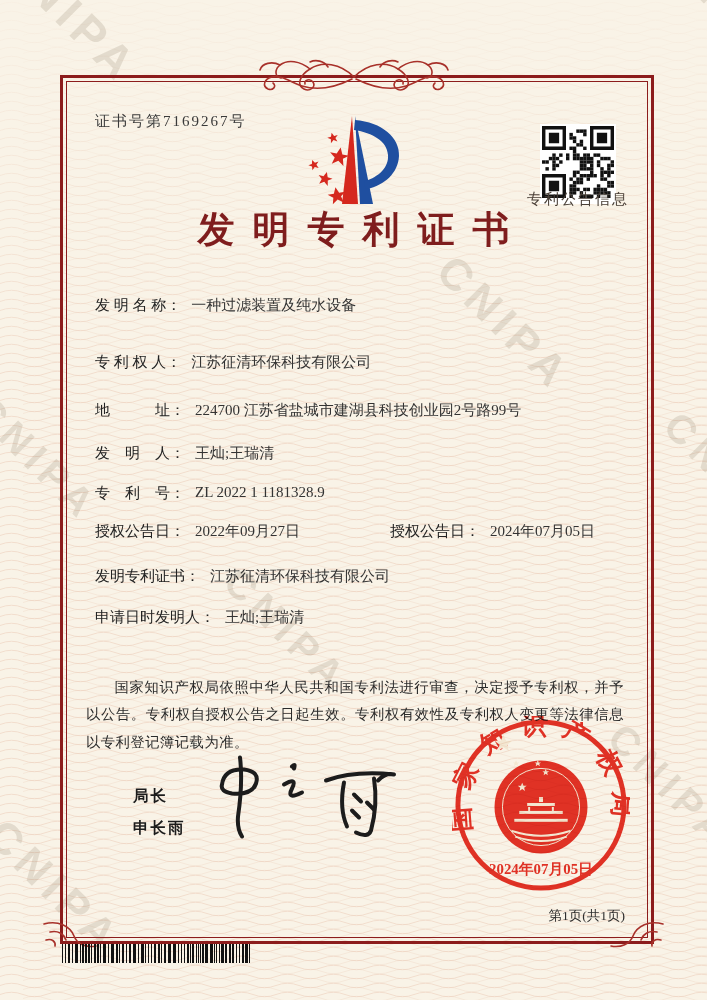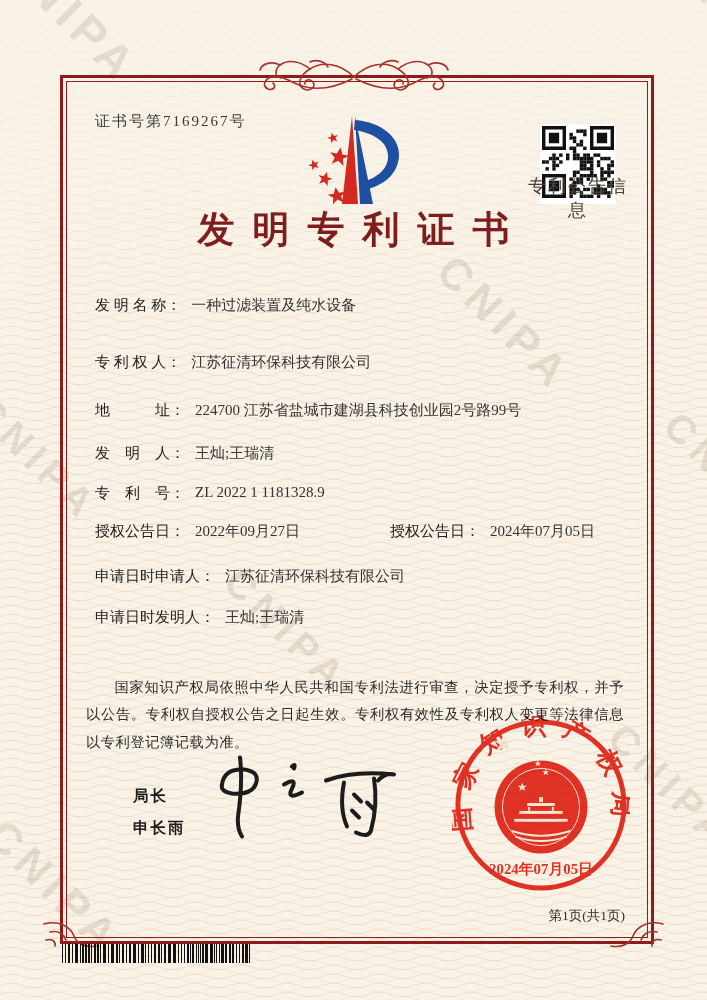--- a/index.html
+++ b/index.html
@@ -20,21 +20,21 @@
   .frame{
     position:absolute;left:60px;top:75px;width:588px;height:863px;z-index:2;
     border:3px solid #8c1c1c;outline:1px solid #8c1c1c;outline-offset:-7px;
   }
   .ornament-top{position:absolute;left:244px;top:53px;z-index:3;}
   .ornament-bl{position:absolute;left:40px;top:918px;z-index:3;}
   .ornament-br{position:absolute;left:607px;top:918px;z-index:3;transform:scaleX(-1);}
   .cert-no{position:absolute;left:95px;top:112px;z-index:4;font-size:15px;letter-spacing:2px;color:#3a3a3a;}
   .logo{position:absolute;left:296px;top:108px;z-index:4;}
   .qr-box{position:absolute;left:540px;top:124px;z-index:4;background:#fff;padding:2px;}
-  .qr-caption{position:absolute;left:524px;top:174px;width:108px;z-index:4;font-size:18px;letter-spacing:2px;color:#4a4038;text-align:center;}
+  .qr-caption{position:absolute;left:524px;top:190px;width:108px;z-index:4;font-size:15px;letter-spacing:2px;color:#4a4038;text-align:center;}
   .title{
     position:absolute;left:0;top:205px;width:707px;z-index:4;text-align:center;
     font-size:37px;font-weight:700;letter-spacing:18px;text-indent:18px;color:#7f1d1d;
   }
   .row{position:absolute;left:95px;width:525px;z-index:4;font-size:15px;display:flex;}
   .row .lbl{white-space:pre;color:#222;}
   .row .val{margin-left:10px;color:#333;}
   .row .cell-left{width:295px;display:flex;}
   .row .cell-right{display:flex;}
   .statement{
@@ -274,21 +274,21 @@
     <span class="cell-left">
       <span class="lbl">授权公告日：</span>
       <span class="val">2022年09月27日</span>
     </span>
     <span class="cell-right">
       <span class="lbl">授权公告日：</span>
       <span class="val">2024年07月05日</span>
     </span>
   </div>
   <div class="row" style="top:567px;">
-    <span class="lbl">申请日时申请人：</span>
+    <span class="lbl">发明专利证书：</span>
     <span class="val">江苏征清环保科技有限公司</span>
   </div>
   <div class="row" style="top:608px;">
     <span class="lbl">申请日时发明人：</span>
     <span class="val">王灿;王瑞清</span>
   </div>
 
   <div class="statement">国家知识产权局依照中华人民共和国专利法进行审查，决定授予专利权，并予以公告。专利权自授权公告之日起生效。专利权有效性及专利权人变更等法律信息以专利登记簿记载为准。</div>
 
   <div class="director" style="top:786px;">局长</div>

